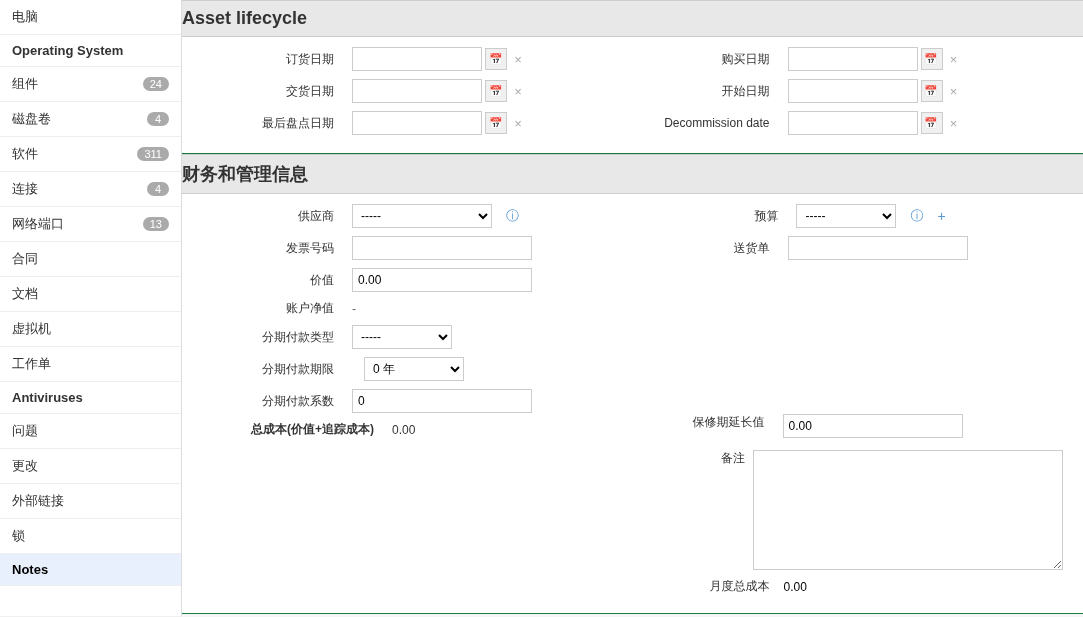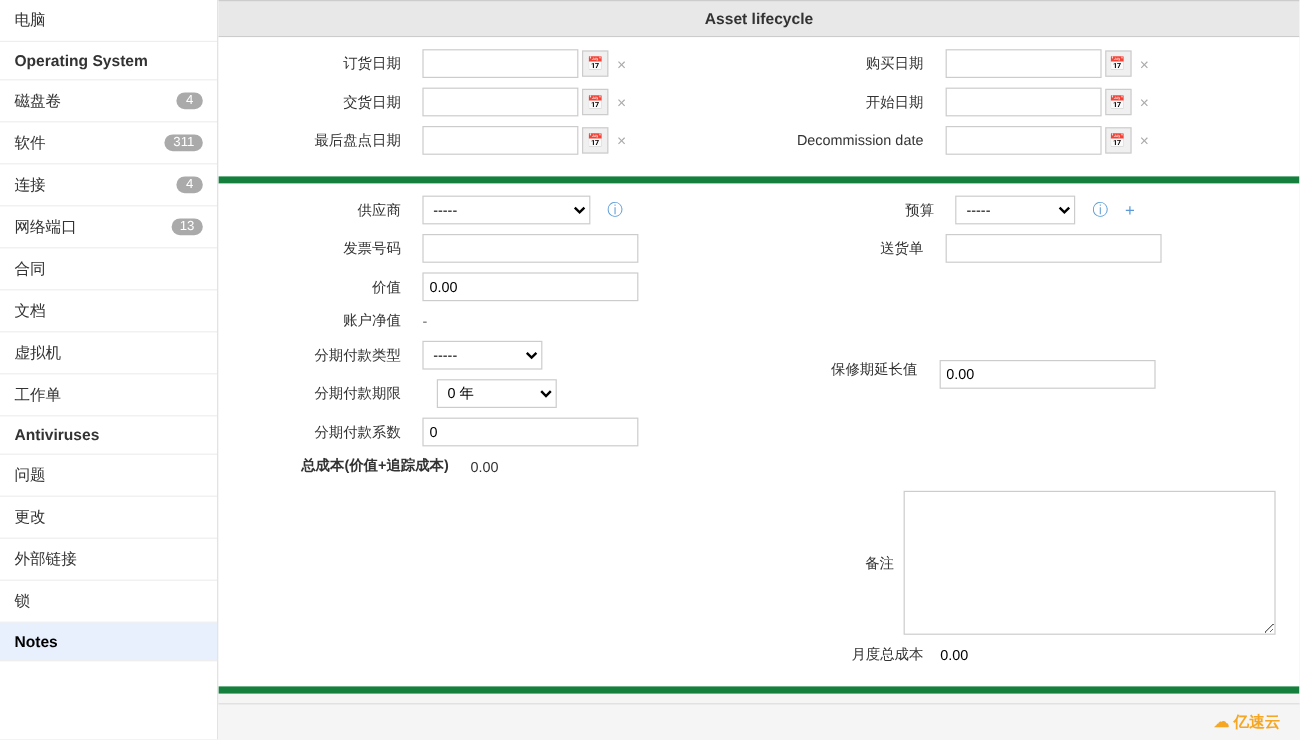--- a/index.html
+++ b/index.html
@@ -43,34 +43,34 @@
     .main-content {
       flex: 1;
       overflow-y: auto;
       background: #f5f5f5;
       padding: 0 0 30px 0;
     }
 
     
     .section-header {
       background: #e8e8e8;
-      text-align: center;
+      text-align: left;
       padding: 7px 0;
       font-weight: bold;
-      font-size: 13px;
+      font-size: 18px;
       border-bottom: 1px solid #ccc;
       border-top: 1px solid #ccc;
       color: #333;
     }
 
     
     .form-section {
       background: #fff;
       padding: 10px 20px;
-      border-bottom: 6px solid #15803d;
+      border-bottom: 1px solid #15803d;
     }
 
     .form-row {
       display: flex;
       align-items: center;
       margin-bottom: 8px;
       gap: 10px;
     }
 
     .form-label {
@@ -201,20 +201,24 @@
 <body>
 
 <div class="sidebar">
   <div class="sidebar-item">
     <span>电脑</span>
   </div>
   <div class="sidebar-item bold">
     <span>Operating System</span>
   </div>
   <div class="sidebar-item">
+    <span>组件</span>
+    <span class="sidebar-badge">24</span>
+  </div>
+  <div class="sidebar-item">
     <span>磁盘卷</span>
     <span class="sidebar-badge">4</span>
   </div>
   <div class="sidebar-item">
     <span>软件</span>
     <span class="sidebar-badge">311</span>
   </div>
   <div class="sidebar-item">
     <span>连接</span>
     <span class="sidebar-badge">4</span>
@@ -308,20 +312,23 @@
       <span class="form-label">Decommission date</span>
       <div class="date-field-wrap">
         <input class="date-input" type="text" value="" style="">
         <span class="cal-icon">📅</span>
         <span class="x-icon">×</span>
       </div>
       <div style="flex:1"></div>
     </div>
   </div>
 
+  <div class="section-header">
+    <span>财务和管理信息</span>
+  </div>
   <div class="form-section">
 
     <div class="form-row">
       <span class="form-label">供应商</span>
       <select class="form-select" style="width:140px;">
         <option value="-----">-----</option>
       </select>
       <span class="info-icon">ⓘ</span>
       <div style="flex:1"></div>
       <span class="form-label">预算</span>
@@ -368,48 +375,42 @@
         <div class="form-row">
           <span class="form-label">分期付款系数</span>
           <input class="form-input medium" type="text" value="0" style="">
         </div>
         <div class="form-row">
           <span class="form-label wide">总成本(价值+追踪成本)</span>
           <span style="color:#333;">0.00</span>
           <div style="flex:1"></div>
         </div>
       </div>
-      <div style="flex:1; display:flex; align-items:center; padding-top:0;">
+      <div style="flex:1; display:flex; align-items:flex-end; padding-top:0;">
         <div class="form-row" style="align-items:flex-start; width:100%;">
           <span class="form-label">保修期延长值</span>
           <input class="form-input medium" type="text" value="0.00" style="">
         </div>
       </div>
     </div>
 
     <div style="display:flex; gap:0; margin-bottom:8px;">
       <div style="flex:1;">
         
       </div>
-      <div style="flex:1; display:flex; align-items:center; padding-top:4px;">
+      <div style="flex:1; display:flex; align-items:flex-start; padding-top:4px;">
         <span class="form-label">备注</span>
         <textarea class="textarea-field" style=""></textarea>
       </div>
     </div>
 
     <div class="form-row">
       <div style="flex:1; display:flex; align-items:center; gap:6px;">
         
       </div>
       <div style="flex:1; display:flex; align-items:center; gap:6px;">
         <span class="form-label">月度总成本</span>
         <span>0.00</span>
       </div>
     </div>
   </div>
 
-  <div class="footer">
-    <span class="logo-text">
-      <span>☁</span>
-      <span>亿速云</span>
-    </span>
-  </div>
 </div>
 
 </body></html>

